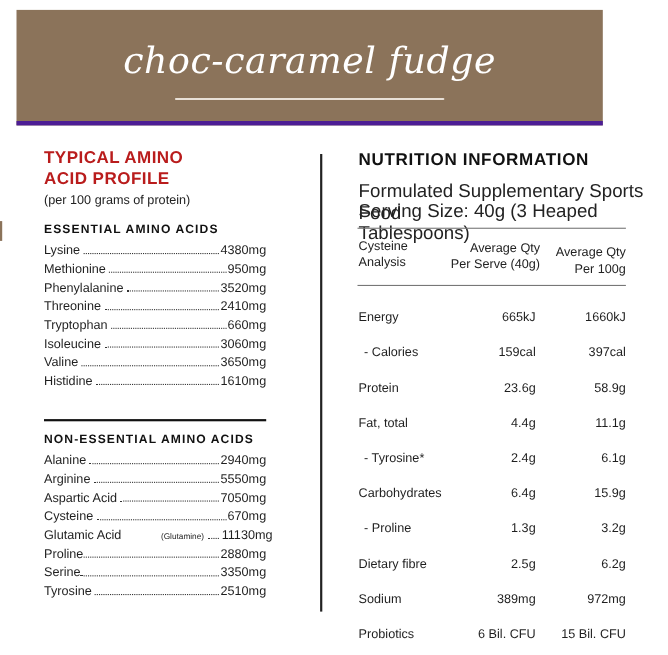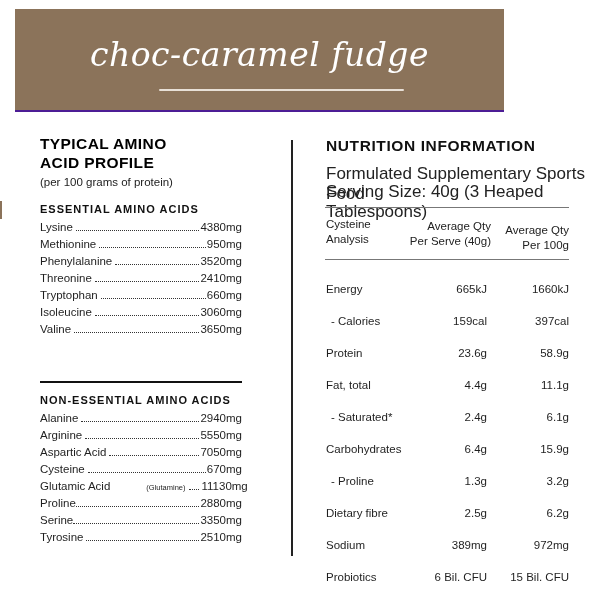--- a/index.html
+++ b/index.html
@@ -1,40 +1,40 @@
 <!DOCTYPE html>
 <html><head>
   <meta charset="utf-8">
   <style>
     html, body { margin: 0; padding: 0; background: #ffffff; }
     body {
       width: 607px; height: 595px; position: relative; overflow: hidden;
       font-family: "Liberation Sans", sans-serif; color: #1a1a1a;
     }
     .banner {
-      position: absolute; left: 15px; top: 9px; width: 489px; height: 101px;
+      position: absolute; left: 15px; top: 9px; width: 533px; height: 101px;
       background: #8b735a;
-      border-bottom: 2px solid #4c1d95;
+      border-bottom: 4px solid #4c1d95;
     }
     .banner-title {
       position: absolute; left: 0; right: 0; top: 26px; text-align: center;
       font-family: "DejaVu Serif", serif; font-style: italic; font-size: 33px;
       color: #ffffff; letter-spacing: 0.5px;
     }
     .banner-underline {
       position: absolute; left: 144px; top: 80px; width: 245px; height: 2px;
       background: #f2ece4; border-radius: 1px; opacity: 0.9;
     }
     .left-mark {
       position: absolute; left: 0; top: 201px; width: 2px; height: 18px; background: #8b735a;
     }
     .amino-title {
       position: absolute; left: 40px; top: 134px; width: 220px;
       font-weight: 700; font-size: 15.5px; line-height: 19px; letter-spacing: 0.4px;
-      color: #000000;
+      color: #b91c1c;
     }
     .amino-sub {
       position: absolute; left: 40px; top: 176px; font-size: 11.5px; color: #222;
     }
     .section-head {
       position: absolute; left: 40px; font-weight: 700; font-size: 11px;
       letter-spacing: 1px; color: #111;
     }
     .amino-list { position: absolute; left: 40px; width: 202px; }
     .amino-row {
@@ -121,20 +121,25 @@
   <div class="amino-row">
       <span class="name">Isoleucine</span>
       <span class="dots"></span>
       <span class="val">3060mg</span>
     </div>
   <div class="amino-row">
       <span class="name">Valine</span>
       <span class="dots"></span>
       <span class="val">3650mg</span>
     </div>
+  <div class="amino-row">
+      <span class="name">Histidine</span>
+      <span class="dots"></span>
+      <span class="val">1610mg</span>
+    </div>
 </div>
 
 <div class="amino-sep"></div>
 
 <div class="section-head" style="top:394px">NON-ESSENTIAL AMINO ACIDS</div>
 <div class="amino-list" style="top:410px">
   <div class="amino-row">
       <span class="name">Alanine</span>
       <span class="dots"></span>
       <span class="val">2940mg</span>
@@ -215,21 +220,21 @@
       <span class="label">Protein</span>
       <span class="serve">23.6g</span>
       <span class="per100">58.9g</span>
     </div>
   <div class="nut-row">
       <span class="label">Fat, total</span>
       <span class="serve">4.4g</span>
       <span class="per100">11.1g</span>
     </div>
   <div class="nut-row">
-      <span class="label sub">- Saturated*</span>
+      <span class="label sub">- Tyrosine*</span>
       <span class="serve">2.4g</span>
       <span class="per100">6.1g</span>
     </div>
   <div class="nut-row">
       <span class="label">Carbohydrates</span>
       <span class="serve">6.4g</span>
       <span class="per100">15.9g</span>
     </div>
   <div class="nut-row">
       <span class="label sub">- Proline</span>

